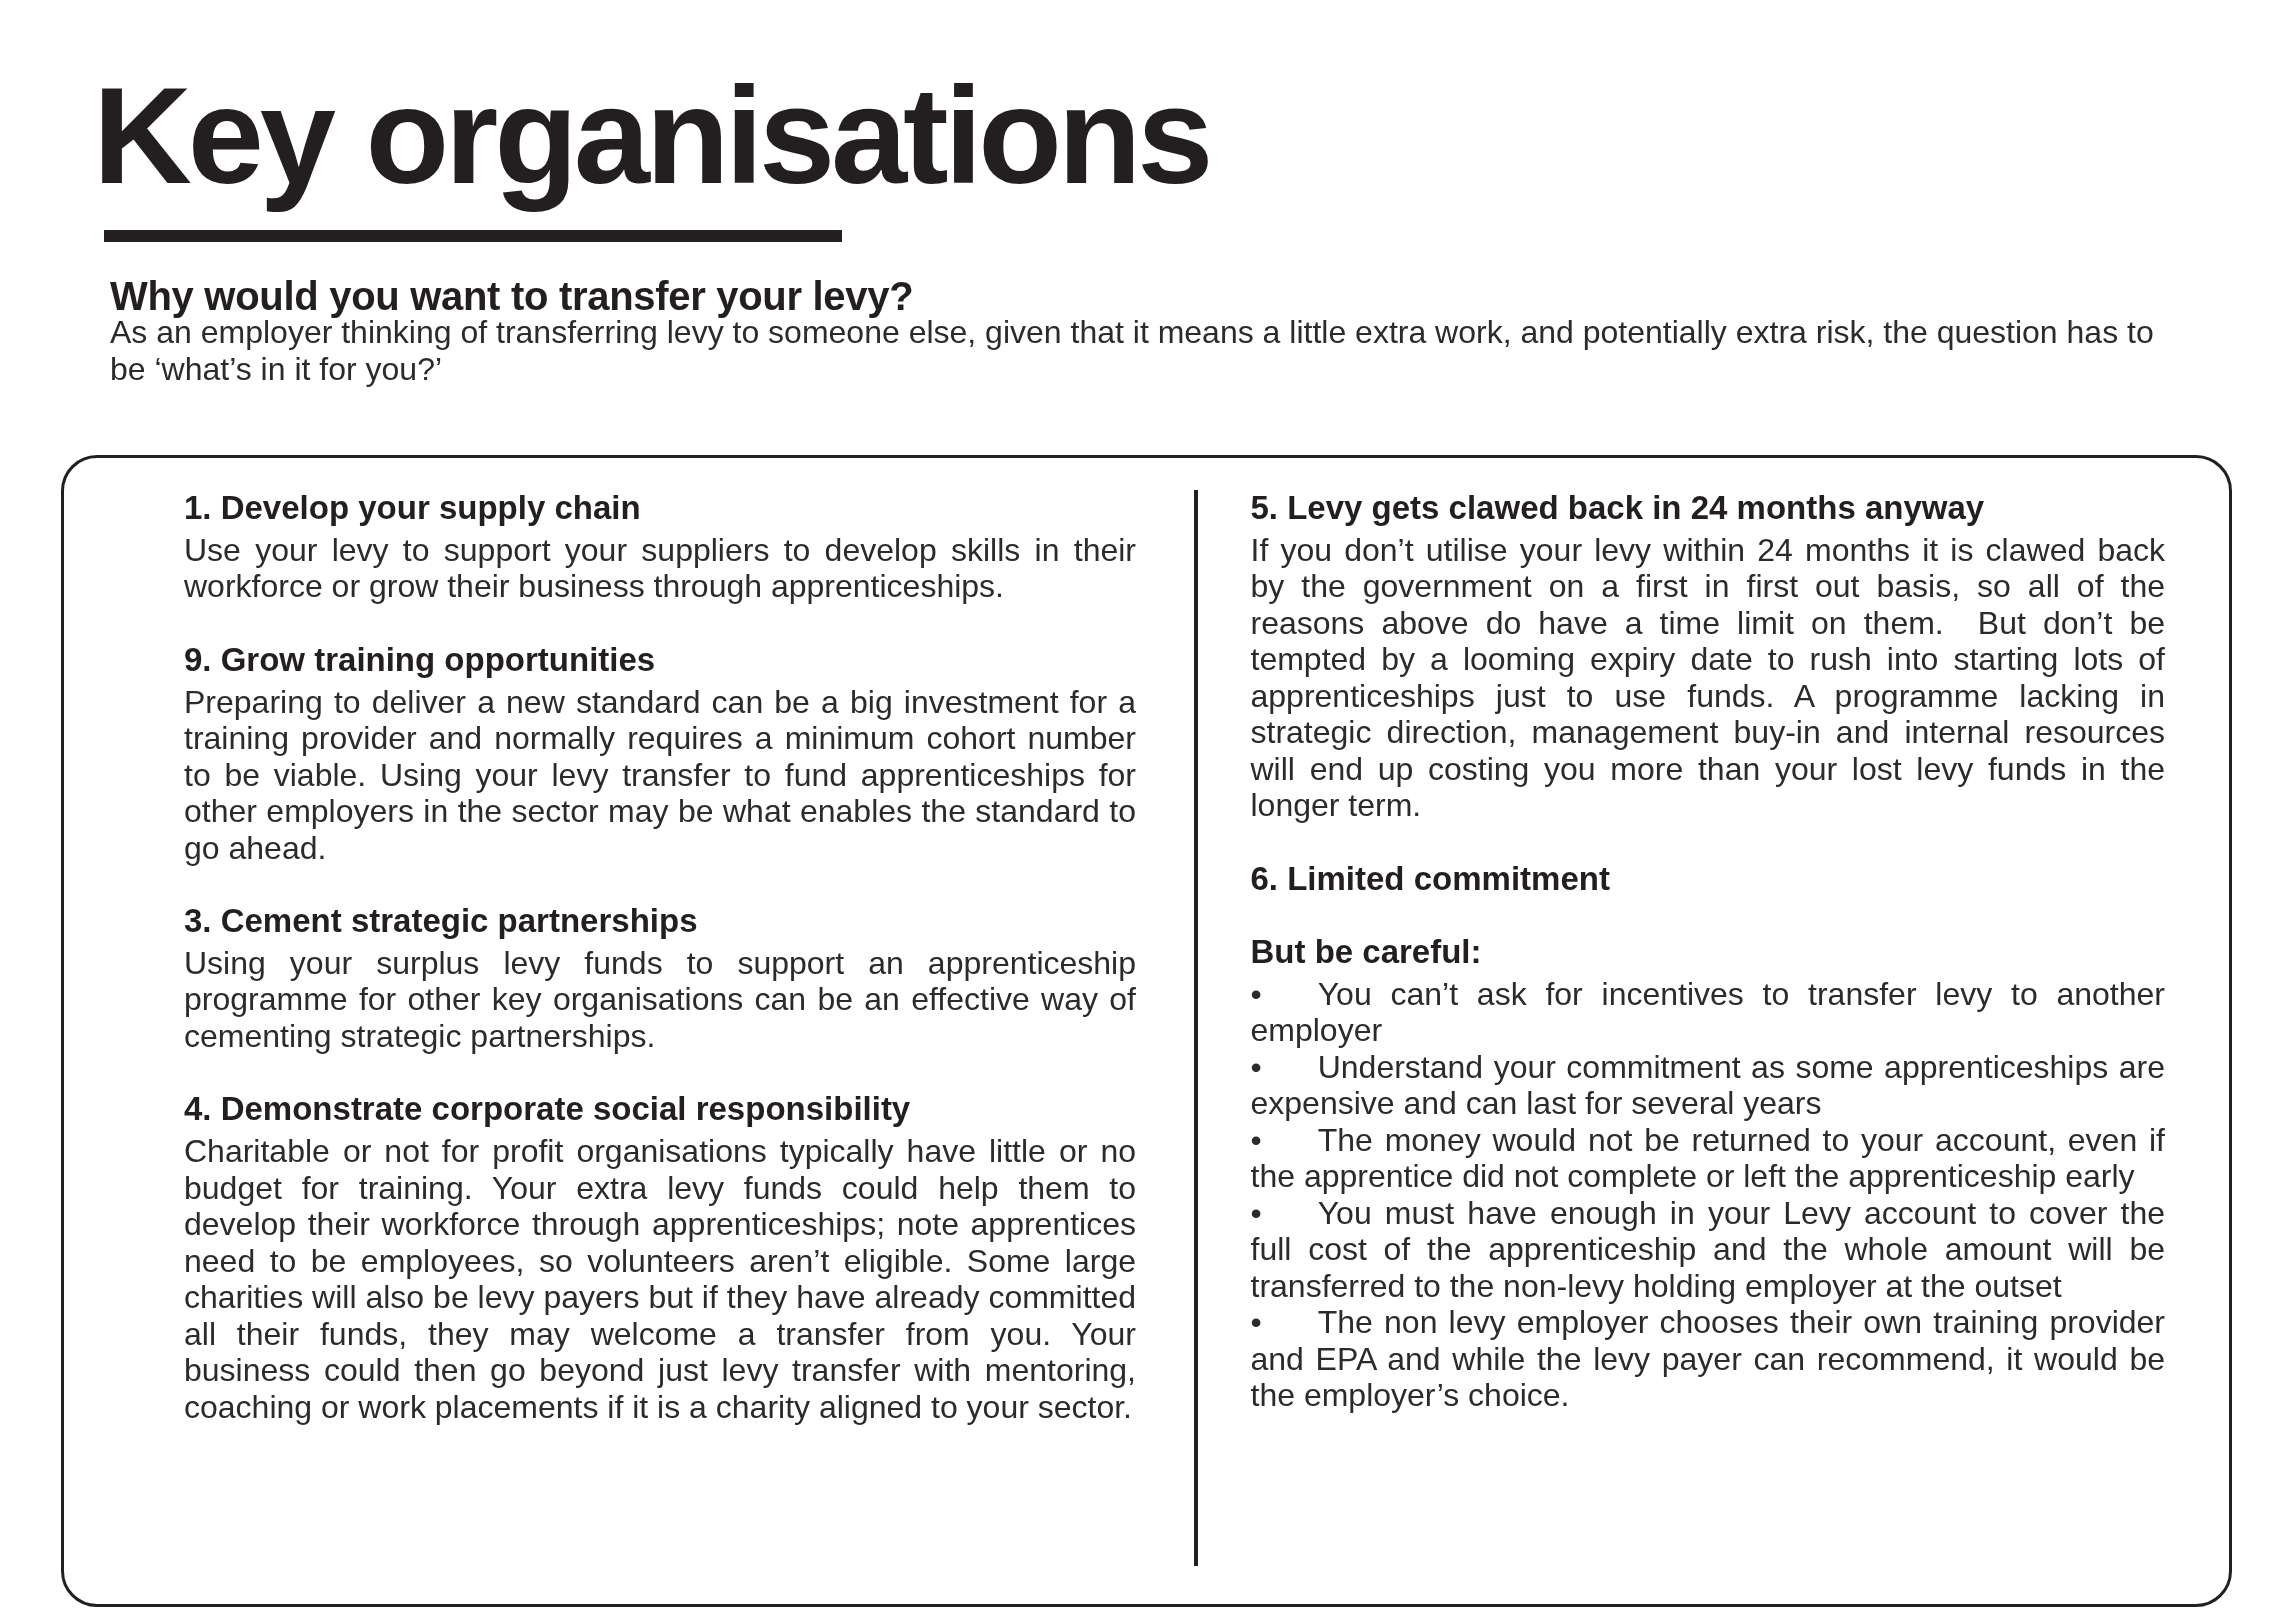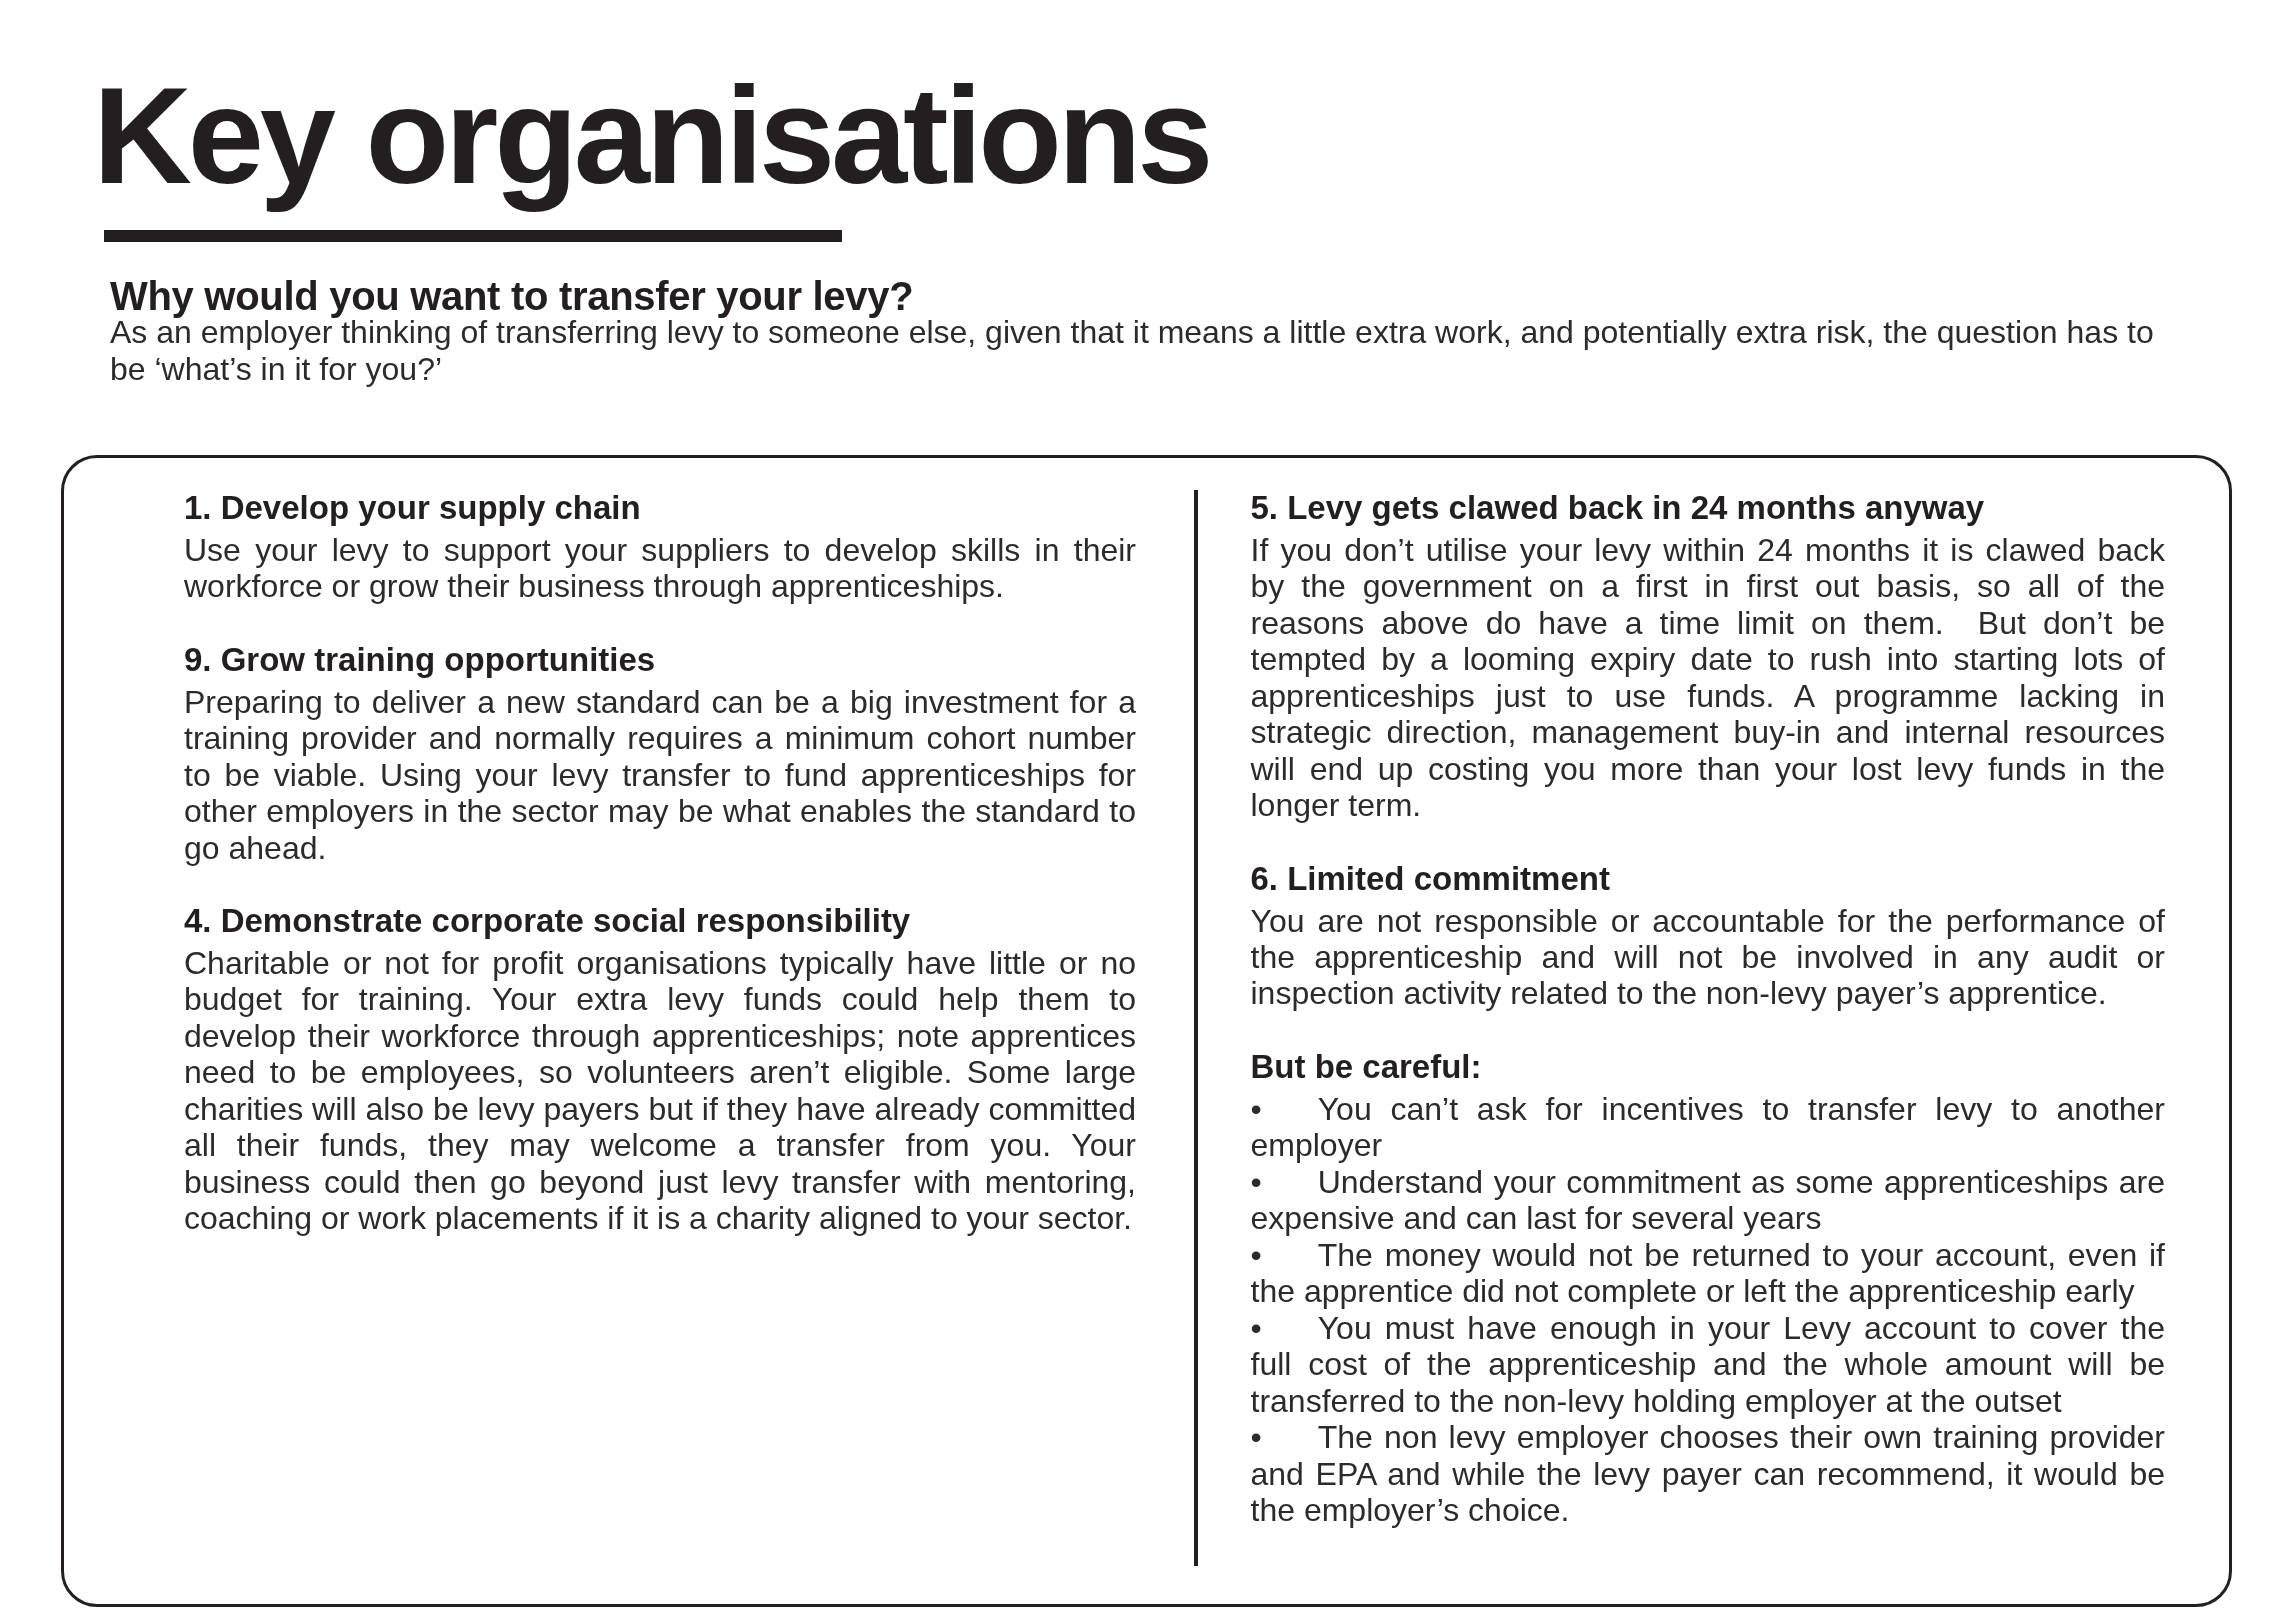--- a/index.html
+++ b/index.html
@@ -144,35 +144,38 @@
       <div class="col-left">
         <section class="section">
           <h3 class="section-heading">1. Develop your supply chain</h3>
           <p class="section-body">Use your levy to support your suppliers to develop skills in their workforce or grow their business through apprenticeships.</p>
         </section>
         <section class="section">
           <h3 class="section-heading">9. Grow training opportunities</h3>
           <p class="section-body">Preparing to deliver a new standard can be a big investment for a training provider and normally requires a minimum cohort number to be viable. Using your levy transfer to fund apprenticeships for other employers in the sector may be what enables the standard to go ahead.</p>
         </section>
         <section class="section">
+          <h3 class="section-heading">3. Cement strategic partnerships</h3>
+          <p class="section-body">Using your surplus levy funds to support an apprenticeship programme for other key organisations can be an effective way of cementing strategic partnerships.</p>
+        </section>
+        <section class="section">
           <h3 class="section-heading">4. Demonstrate corporate social responsibility</h3>
           <p class="section-body">Charitable or not for profit organisations typically have little or no budget for training. Your extra levy funds could help them to develop their workforce through apprenticeships; note apprentices need to be employees, so volunteers aren’t eligible. Some large charities will also be levy payers but if they have already committed all their funds, they may welcome a transfer from you. Your business could then go beyond just levy transfer with mentoring, coaching or work placements if it is a charity aligned to your sector.</p>
         </section>
       </div>
 
       <div class="vdivider"></div>
 
       <div class="col-right">
         <section class="section">
           <h3 class="section-heading">5. Levy gets clawed back in 24 months anyway</h3>
           <p class="section-body">If you don’t utilise your levy within 24 months it is clawed back by the government on a first in first out basis, so all of the reasons above do have a time limit on them.&nbsp; But don’t be tempted by a looming expiry date to rush into starting lots of apprenticeships just to use funds. A programme lacking in strategic direction, management buy-in and internal resources will end up costing you more than your lost levy funds in the longer term.</p>
         </section>
         <section class="section">
           <h3 class="section-heading">6. Limited commitment</h3>
-          <p class="section-body">You are not responsible or accountable for the performance of the apprenticeship and will not be involved in any audit or inspection activity related to the non-levy payer’s apprentice.</p>
         </section>
 
         <h3 class="careful-heading">But be careful:</h3>
 
         <p class="bullet-item"><span class="bullet-glyph">•</span><span class="bullet-gap"></span><span>You can’t ask for incentives to transfer levy to another employer</span></p>
         <p class="bullet-item"><span class="bullet-glyph">•</span><span class="bullet-gap"></span><span>Understand your commitment as some apprenticeships are expensive and can last for several years</span></p>
         <p class="bullet-item"><span class="bullet-glyph">•</span><span class="bullet-gap"></span><span>The money would not be returned to your account, even if the apprentice did not complete or left the apprenticeship early</span></p>
         <p class="bullet-item"><span class="bullet-glyph">•</span><span class="bullet-gap"></span><span>You must have enough in your Levy account to cover the full cost of the apprenticeship and the whole amount will be transferred to the non-levy holding employer at the outset</span></p>
         <p class="bullet-item"><span class="bullet-glyph">•</span><span class="bullet-gap"></span><span>The non levy employer chooses their own training provider and EPA and while the levy payer can recommend, it would be the employer’s choice.</span></p>
       </div>

